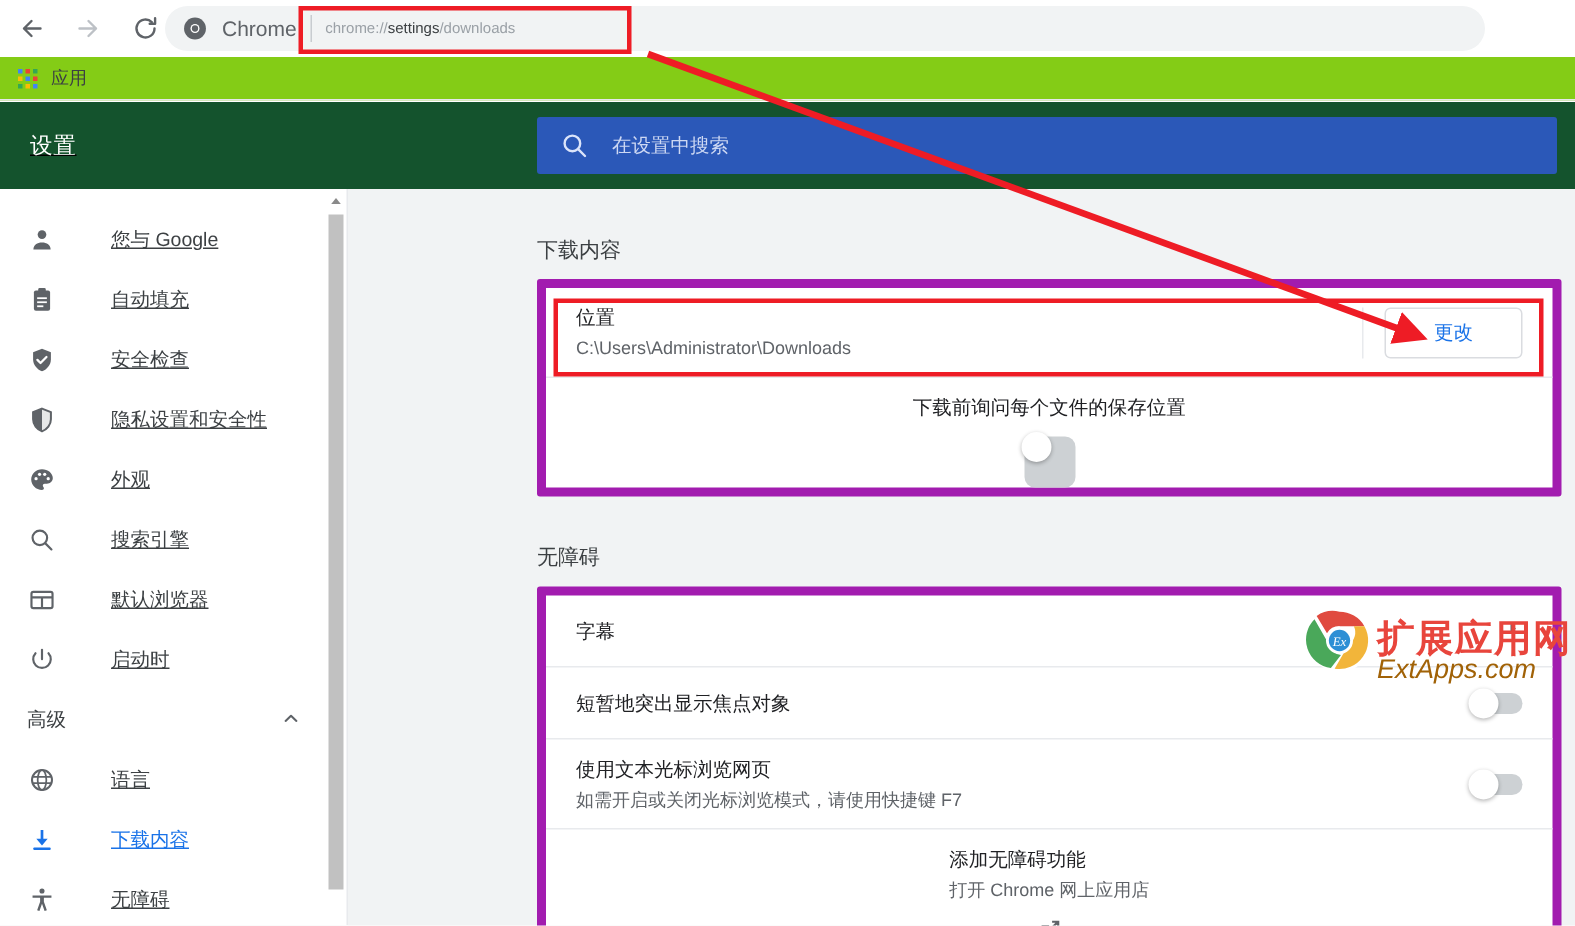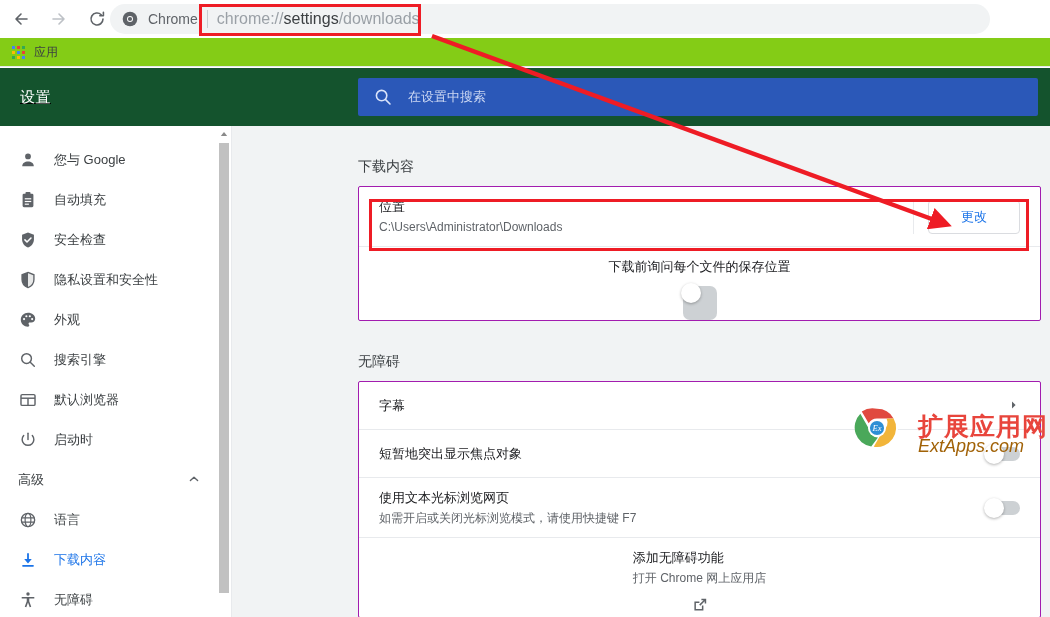--- a/index.html
+++ b/index.html
@@ -32,21 +32,21 @@
   }
   .chrome-glyph { width: 16px; height: 16px; flex: 0 0 16px; }
   .omni-label {
     font-size: 14px; color: #5f6368; margin-left: 10px;
     white-space: nowrap;
   }
   .omni-sep {
     width: 1px; height: 18px; background: #c8ccd0; margin-left: 9px;
   }
   .omni-url {
-    font-size: 16px; color: #9aa0a6; margin-left: 9px; white-space: nowrap;
+    font-size: 10px; color: #9aa0a6; margin-left: 9px; white-space: nowrap;
   }
   .omni-url b { color: #3c4043; font-weight: 400; }
 
   
   .bookmark-bar {
     position: absolute; left: 0; top: 38px; width: 1050px; height: 29px;
     background: #84cc16; border-bottom: 1px solid #e5e7e9;
     display: flex; align-items: center;
   }
   .apps-btn {
@@ -93,21 +93,21 @@
   }
   .nav-item {
     display: flex; align-items: center; height: 40px;
     padding-left: 18px; color: #3c4043; font-size: 13px;
   }
   .nav-item .ico {
     width: 20px; height: 20px; flex: 0 0 20px;
     display: flex; align-items: center; justify-content: center;
     color: #5f6368;
   }
-  .nav-item .lbl { margin-left: 16px; white-space: nowrap; }
+  .nav-item .lbl { margin-left: 36px; white-space: nowrap; text-decoration: underline; }
   .nav-item.active { color: #1a73e8; }
   .nav-item.active .ico { color: #1a73e8; }
   .nav-section {
     display: flex; align-items: center; height: 40px;
     padding-left: 18px; font-size: 13px; color: #3c4043;
     justify-content: space-between; padding-right: 32px;
   }
   .nav-spacer { height: 14px; }
 
   .sb-track {
@@ -131,21 +131,21 @@
   .main {
     position: absolute; left: 232px; top: 0;
     width: 818px; height: 491px; background: #f1f3f4;
   }
   .sec-title {
     font-size: 14px; color: #3c4043;
     margin: 32px 0 10px 126px;
   }
   .card {
     margin-left: 126px; width: 683px;
-    background: #ffffff; border: 1px solid #a21caf; border-radius: 2px;
+    background: #ffffff; border: 6px solid #a21caf; border-radius: 2px;
   }
   .row {
     display: flex; align-items: center;
     padding: 0 20px; min-height: 48px;
     border-bottom: 1px solid #e8eaed;
   }
   .row:last-child { border-bottom: none; flex-direction: column; }
   .row-main { flex: 1; padding: 10px 0; }
   .row-title { font-size: 13px; color: #202124; line-height: 19px; }
   .row-sub { font-size: 12px; color: #5f6368; line-height: 18px; margin-top: 2px; }
@@ -170,21 +170,21 @@
     border-radius: 50%; box-shadow: 0 1px 3px rgba(0,0,0,.3);
   }
   .chevron-right { color: #5f6368; font-size: 11px; }
   .ext-link { color: #5f6368; }
 
   
   .watermark {
     position: absolute; right: 2px; bottom: 2px;
     display: flex; align-items: flex-end;
   }
-  .wm-text { margin-left: 18px; line-height: 1; }
+  .wm-text { margin-left: 2px; line-height: 1; }
   .wm-cn {
     font-size: 25px; color: #e8453c; font-weight: bold;
     letter-spacing: 1px; display: block;
   }
   .wm-en {
     font-size: 18px; color: #a16207; font-style: italic;
     display: block; margin-top: -2px;
   }
 
   

